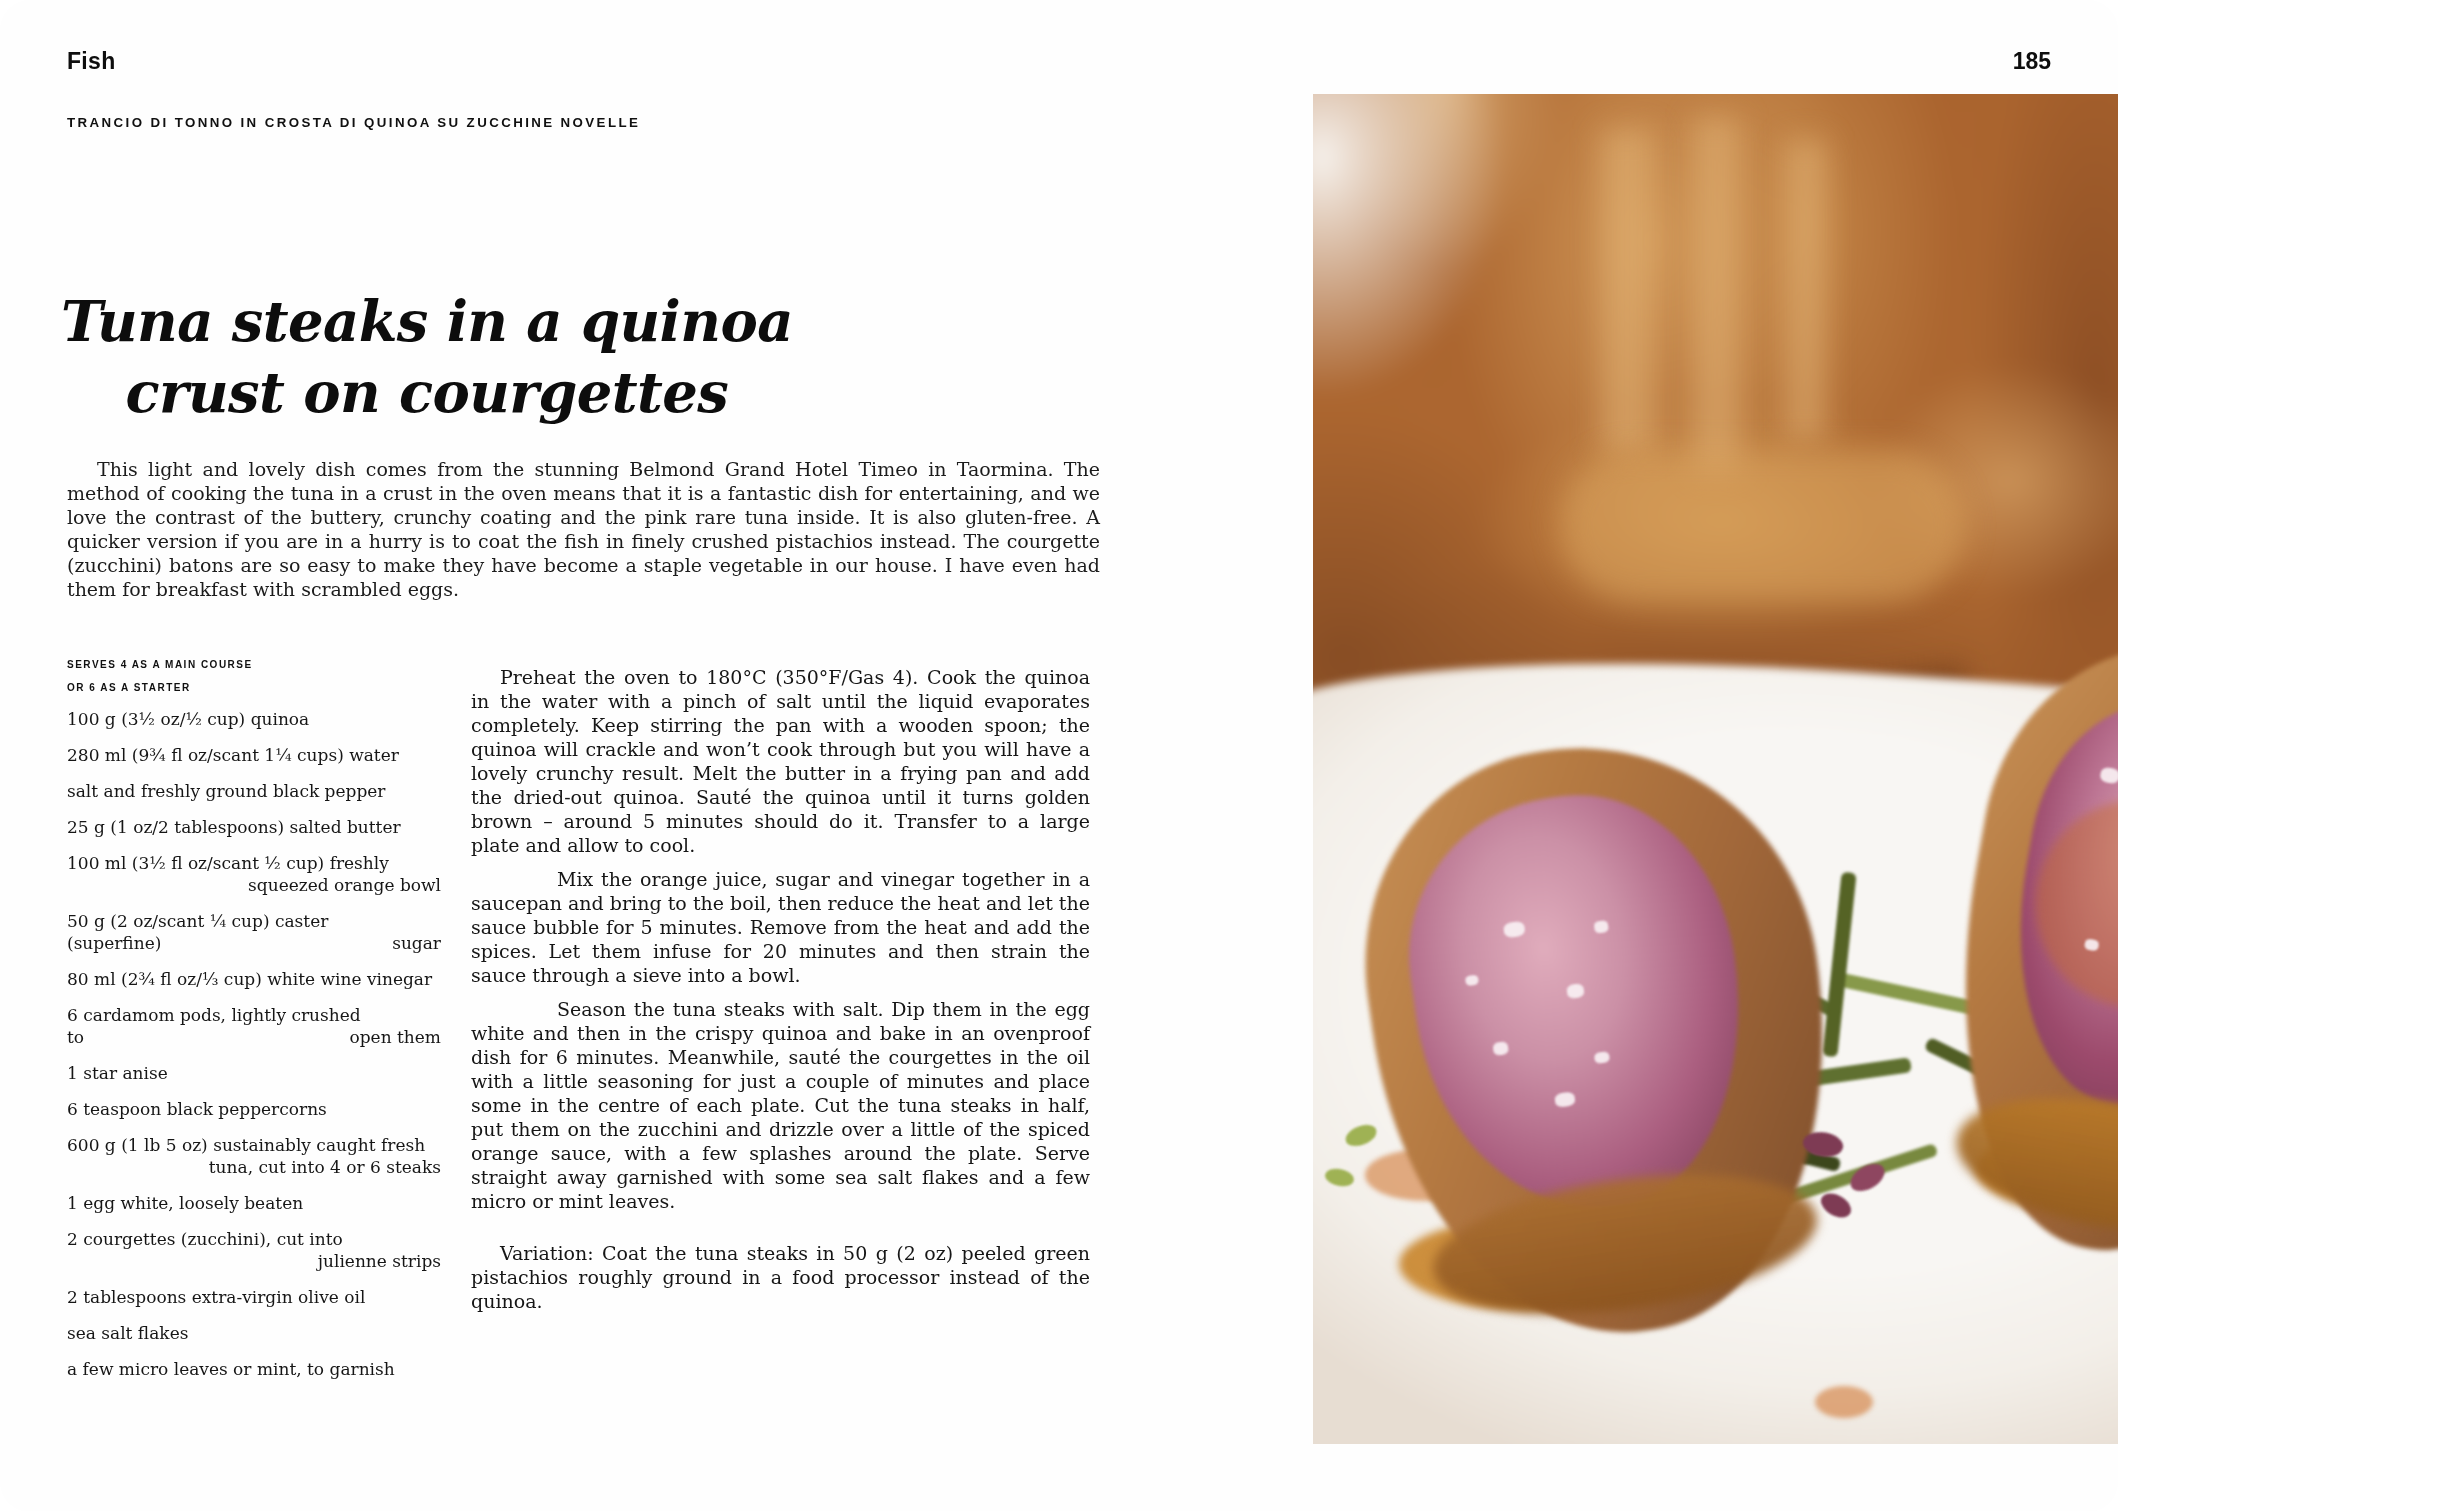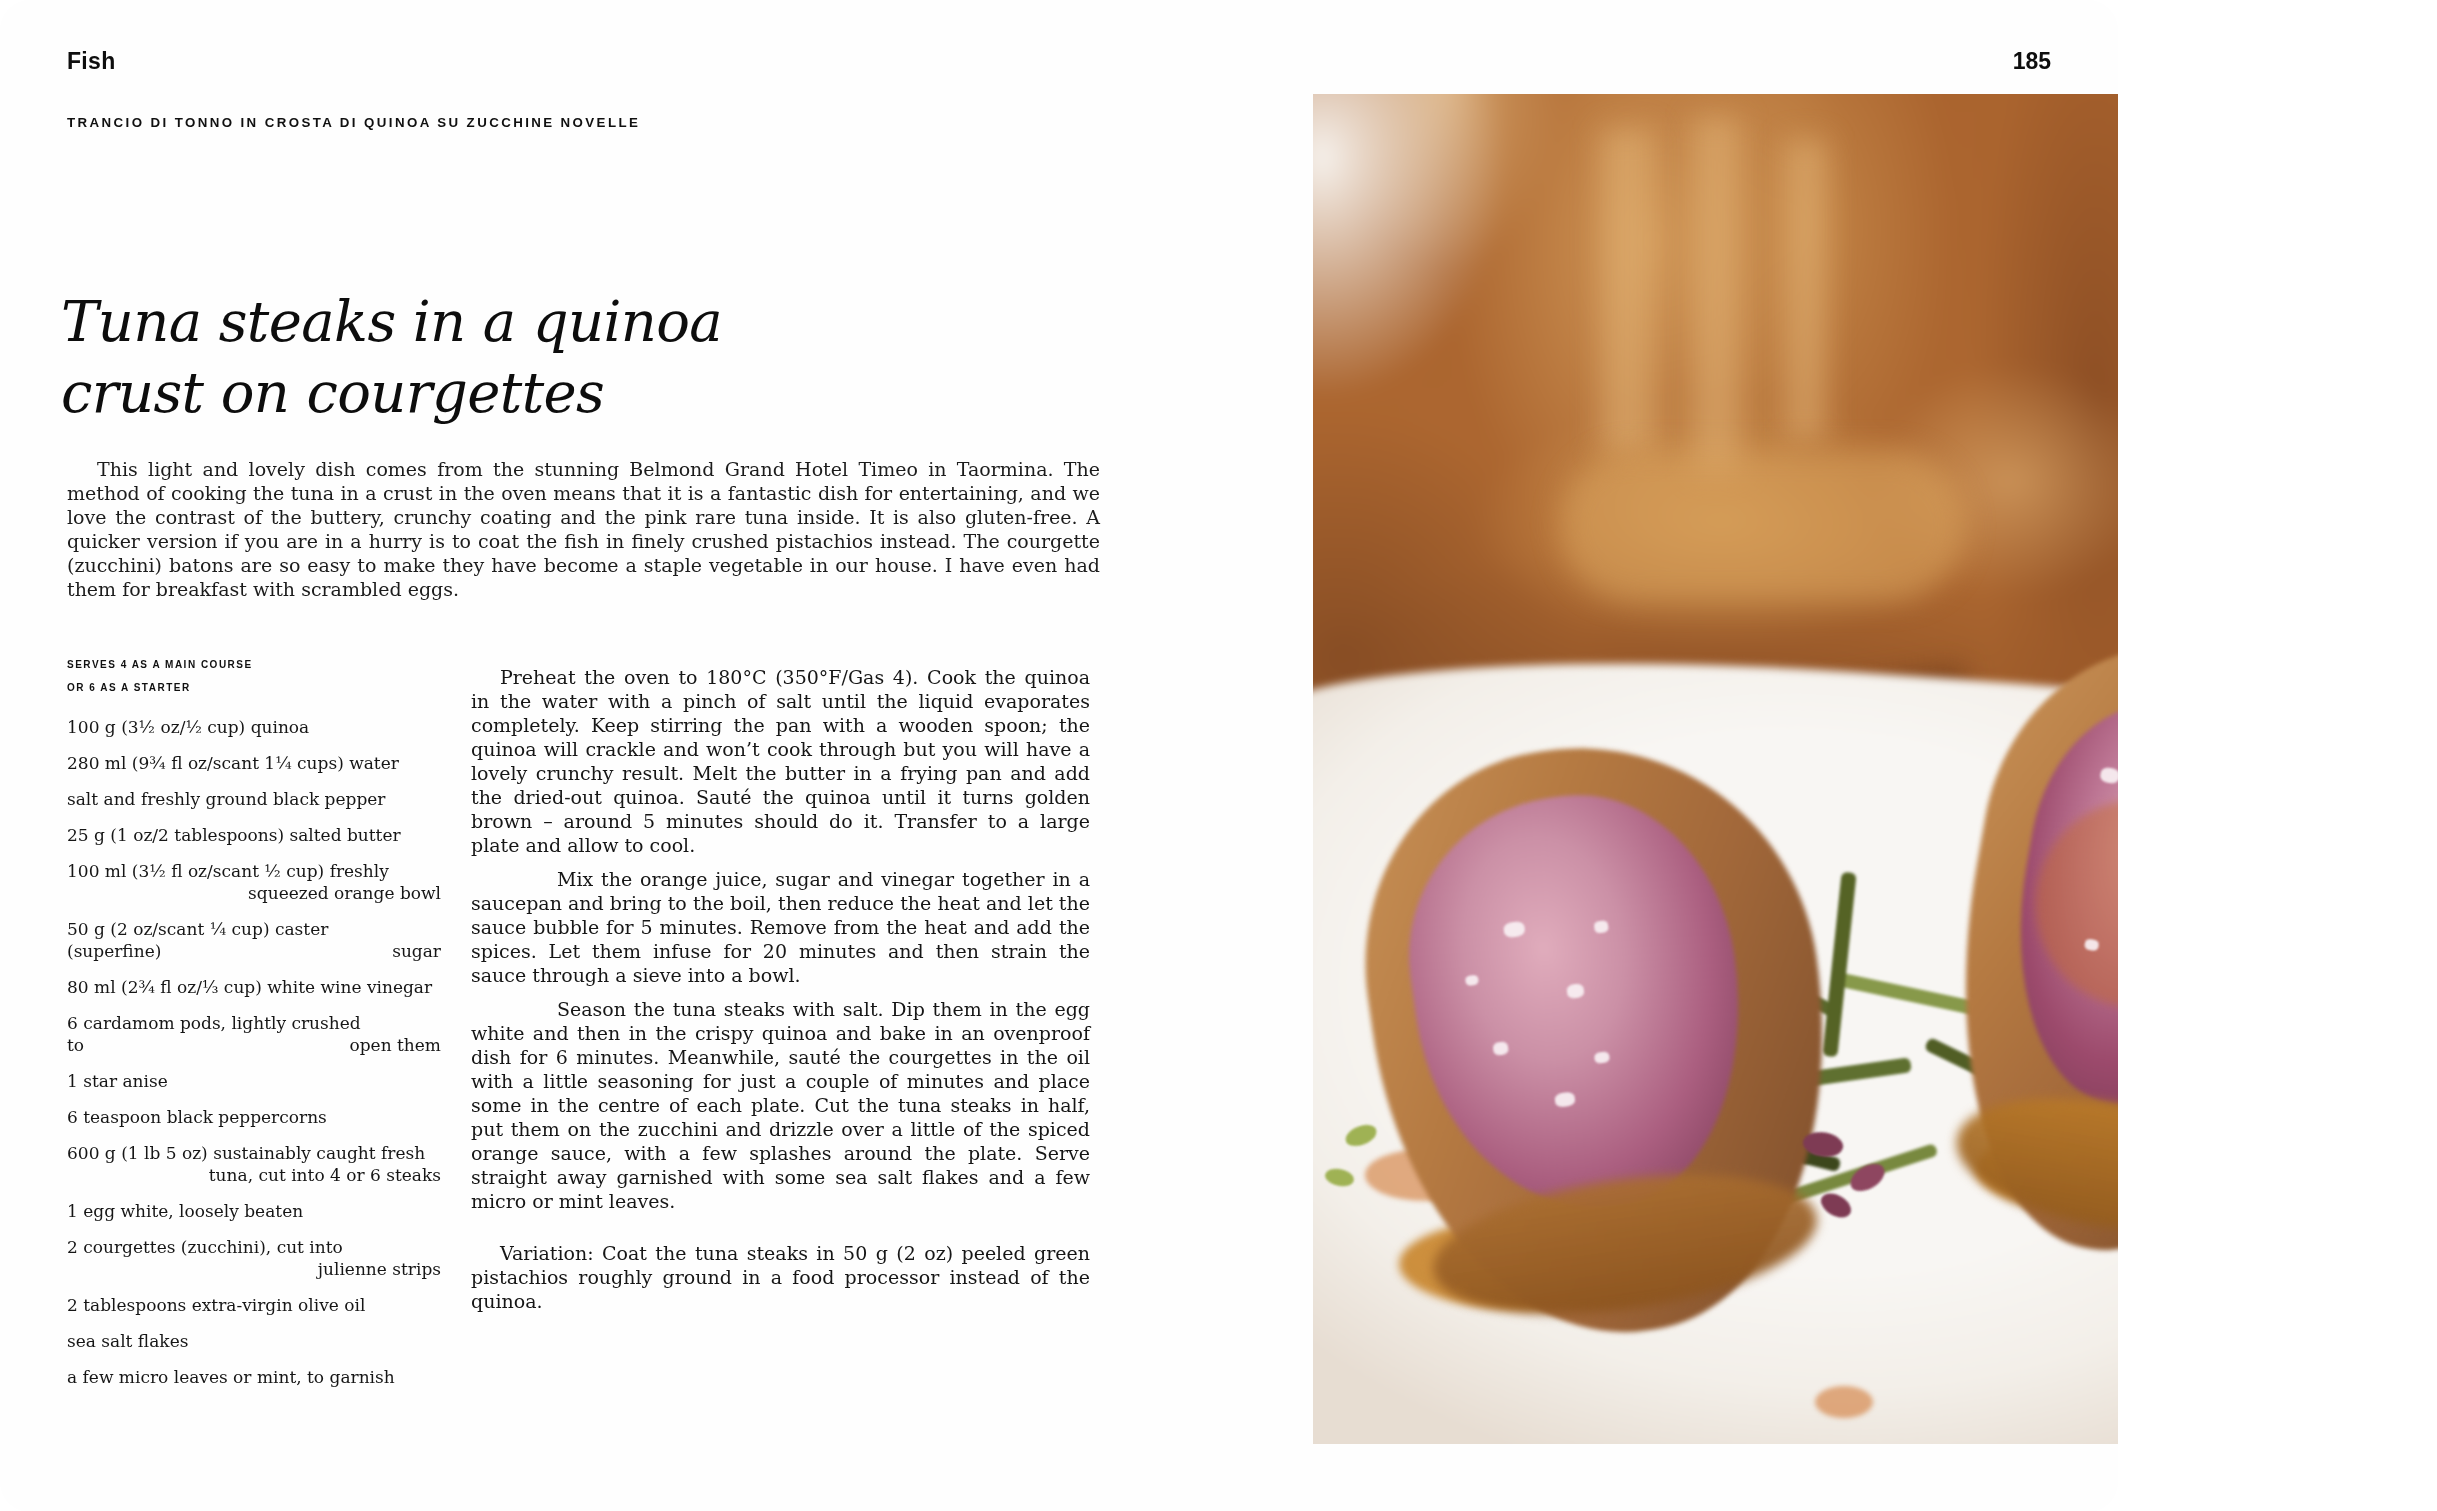--- a/index.html
+++ b/index.html
@@ -9,32 +9,32 @@
   
   .section-label{position:absolute;left:67px;top:48px;font-family:"Liberation Sans",sans-serif;
         font-weight:bold;font-size:23px;letter-spacing:0.3px;color:#0e0e0e;}
   .page-number{position:absolute;right:67px;top:48px;font-family:"Liberation Sans",sans-serif;
         font-weight:bold;font-size:23px;color:#0e0e0e;}
   .italian-title{position:absolute;left:67px;top:115px;font-family:"Liberation Sans",sans-serif;
         font-weight:bold;font-size:13.3px;letter-spacing:2.4px;color:#101010;}
 
   
   .recipe-title{position:absolute;left:61px;top:286px;margin:0;font-family:"DejaVu Serif",serif;
-        font-weight:normal;font-style:italic;font-size:56px;line-height:71px;color:#0d0d0d;
-        letter-spacing:-0.6px;}
+        font-weight:bold;font-style:italic;font-size:56px;line-height:71px;color:#0d0d0d;
+        letter-spacing:-0.6px;text-align:center;}
 
   
   .intro{position:absolute;left:67px;top:457px;width:1033px;margin:0;font-size:19px;
         line-height:24px;text-align:justify;text-indent:30px;color:#1c1c1c;}
 
   
   .serves{position:absolute;left:67px;top:653px;font-family:"Liberation Sans",sans-serif;
         font-weight:bold;font-size:10px;line-height:23px;letter-spacing:1.5px;color:#101010;}
   .ingredients{position:absolute;left:67px;top:708px;width:374px;font-size:17px;
-        line-height:22px;color:#161616;margin-top:8px;}
+        line-height:22px;color:#161616;}
   .ing{margin-bottom:14px;}
   .ing-l2{display:flex;justify-content:space-between;}
   .method{position:absolute;left:461px;top:655px;width:639px;font-size:19px;
         line-height:24px;text-align:justify;color:#161616;}
   .method p{margin:10px;}
   .indent-sm{text-indent:29px;}
   .indent-lg{text-indent:86px;}
   .gap-top{margin-top:28px !important;}
 
   

